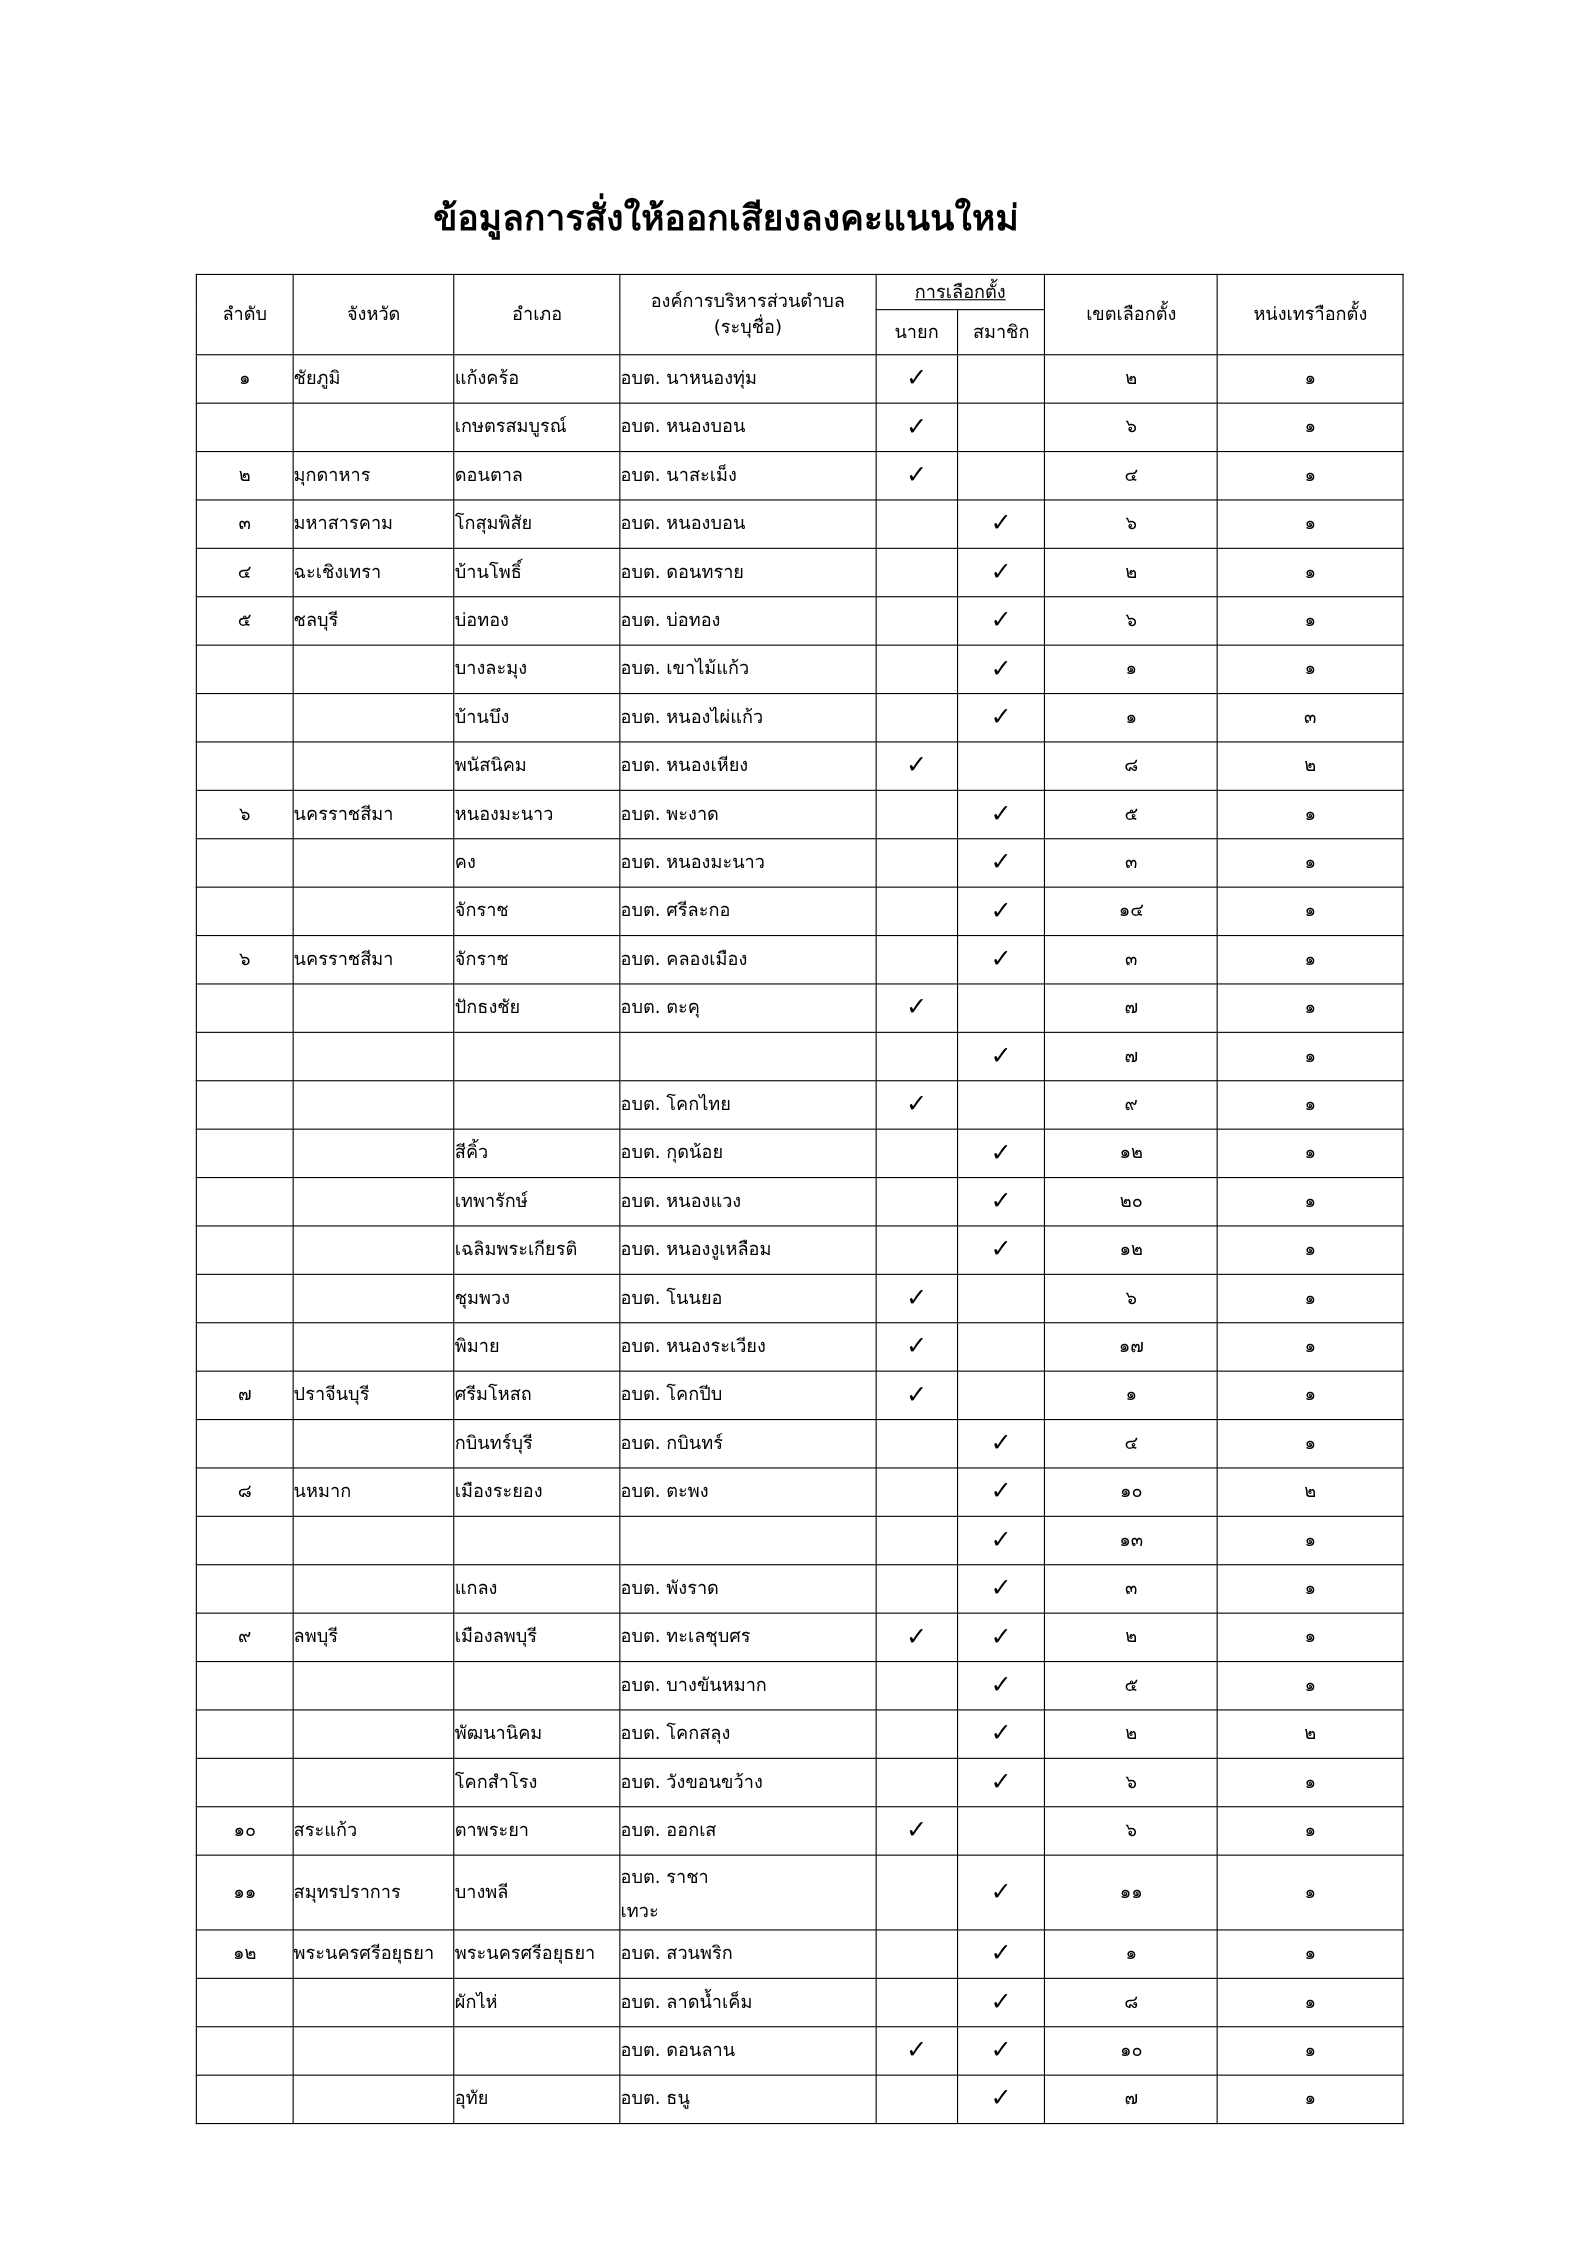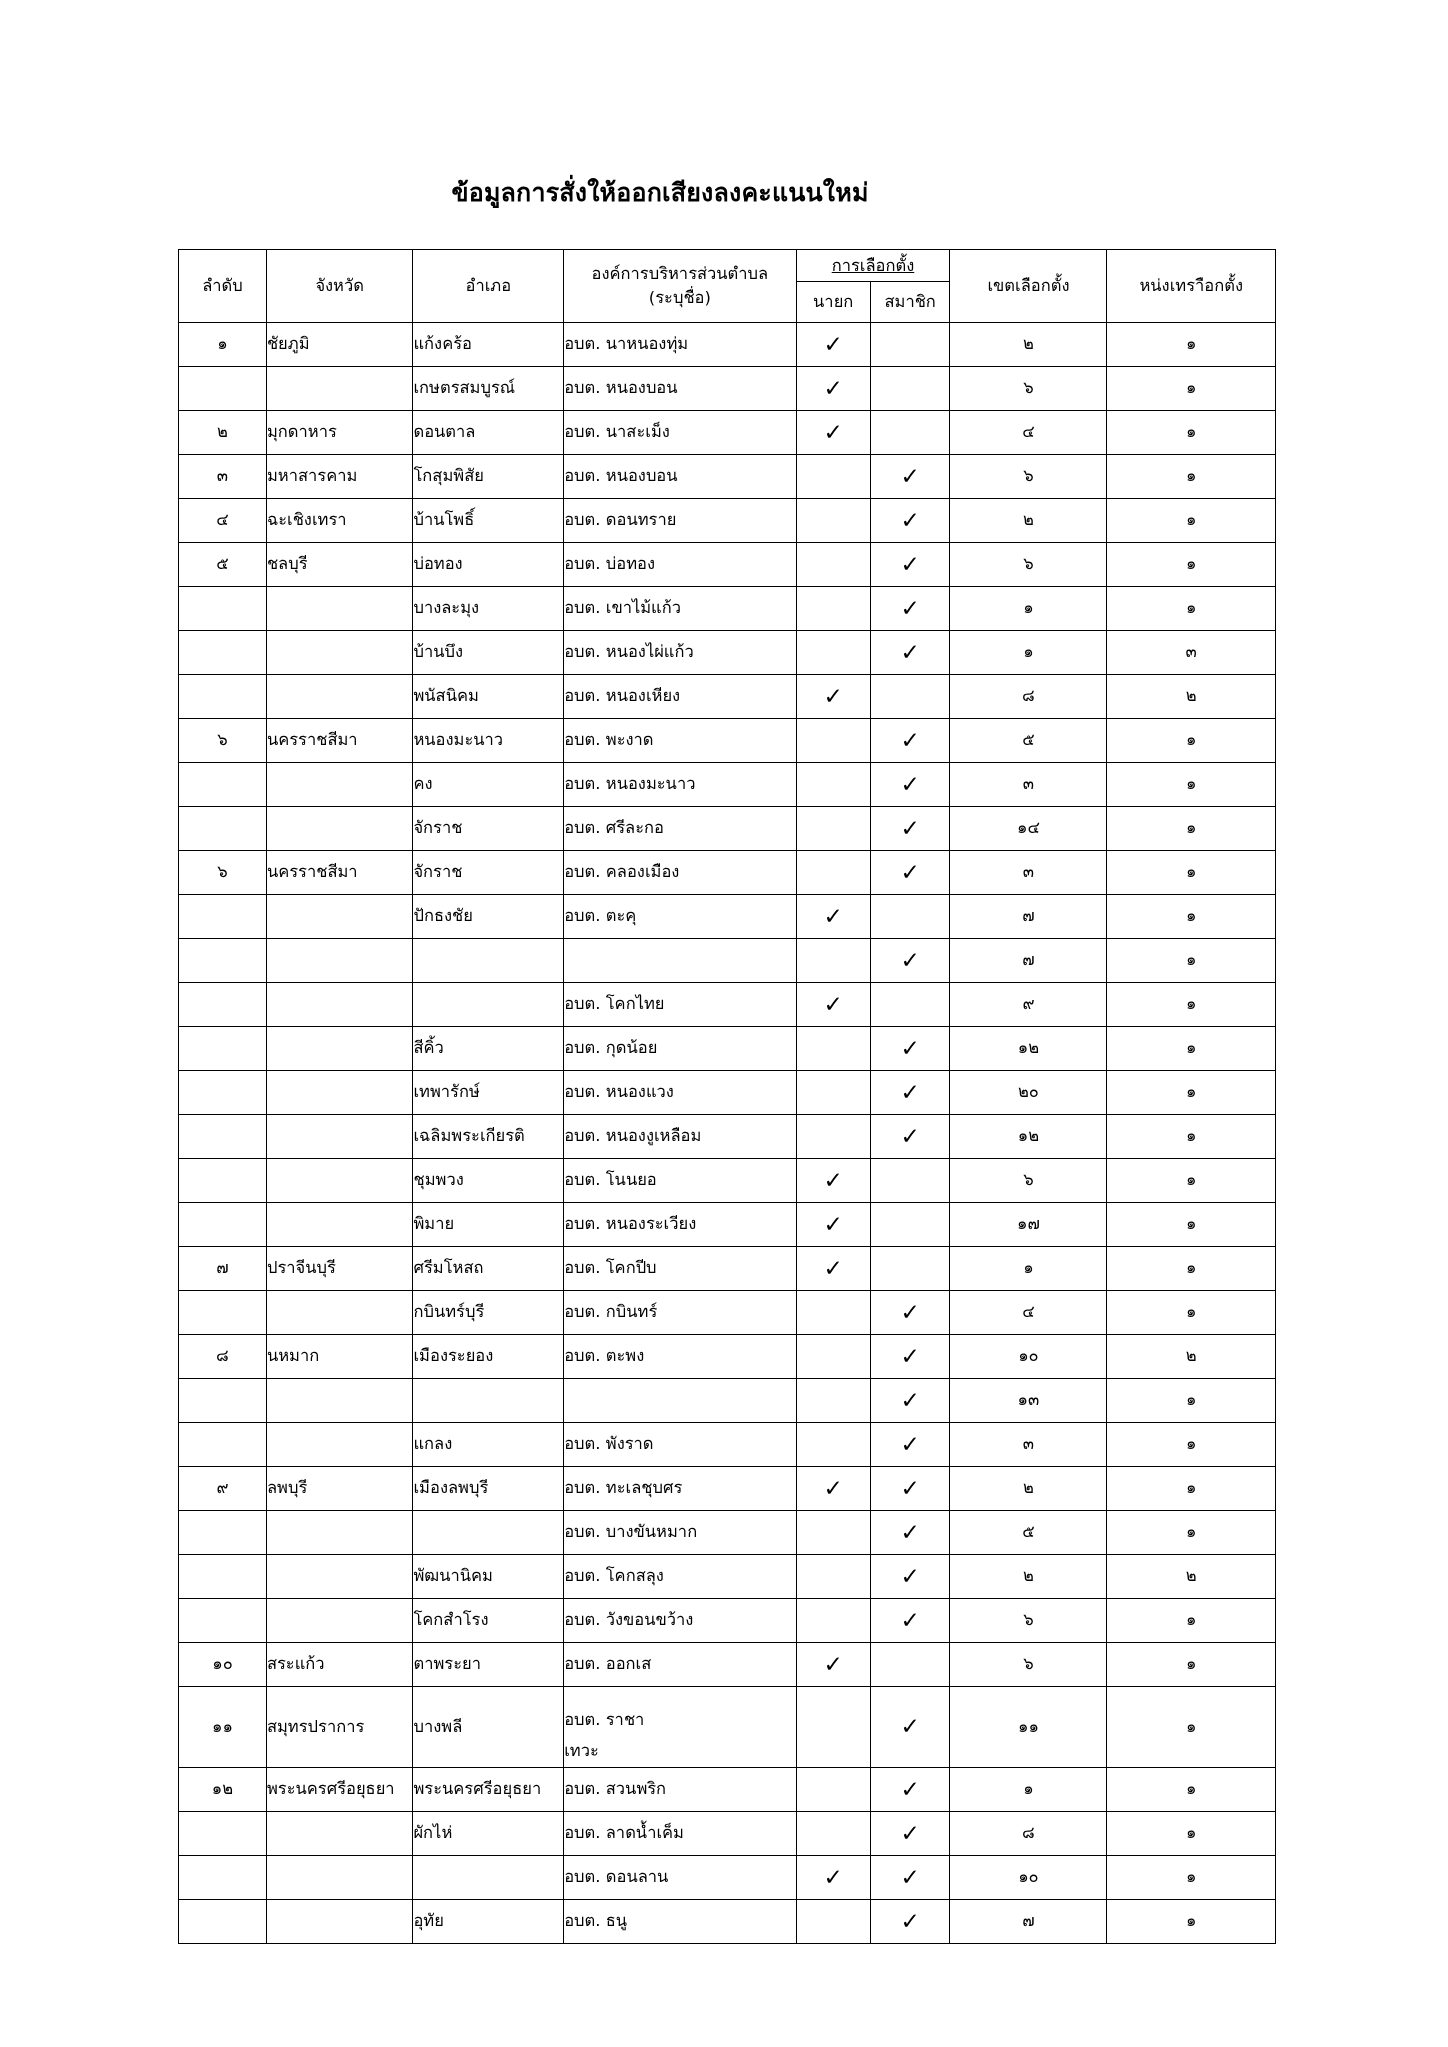--- a/index.html
+++ b/index.html
@@ -21,21 +21,21 @@
     box-sizing: border-box;
     padding: 0;
     background: #ffffff;
   }
   .doc-title {
     position: absolute;
     top: 172px;
     left: 0;
     width: 1320px;
     text-align: center;
-    font-size: 25px;
+    font-size: 32px;
     font-weight: bold;
     letter-spacing: 0.2px;
   }
   .table-wrap {
     position: absolute;
     top: 249px;
     left: 178px;
     width: 1098px;
   }
   table.main {
@@ -79,21 +79,21 @@
   td.seq, td.zone, td.unit, td.tick {
     text-align: center;
   }
   td.prov, td.amphoe, td.sao {
     text-align: left;
     padding-left: 12px;
   }
   td.prov   { padding-left: 14px; vertical-align: top; padding-top: 9px; }
   td.amphoe { vertical-align: middle; }
   td.seq    { vertical-align: top; padding-top: 9px; }
-  td.sao.two-line { line-height: 1.9; padding-top: 17px; vertical-align: top; }
+  td.sao.two-line { line-height: 1.9; padding-top: 4px; vertical-align: top; }
 
   .check {
     display: inline-block;
     font-size: 23px;
     line-height: 1;
     font-family: "DejaVu Sans", sans-serif;
     transform: translateY(1px);
   }
 </style>
 </head>

